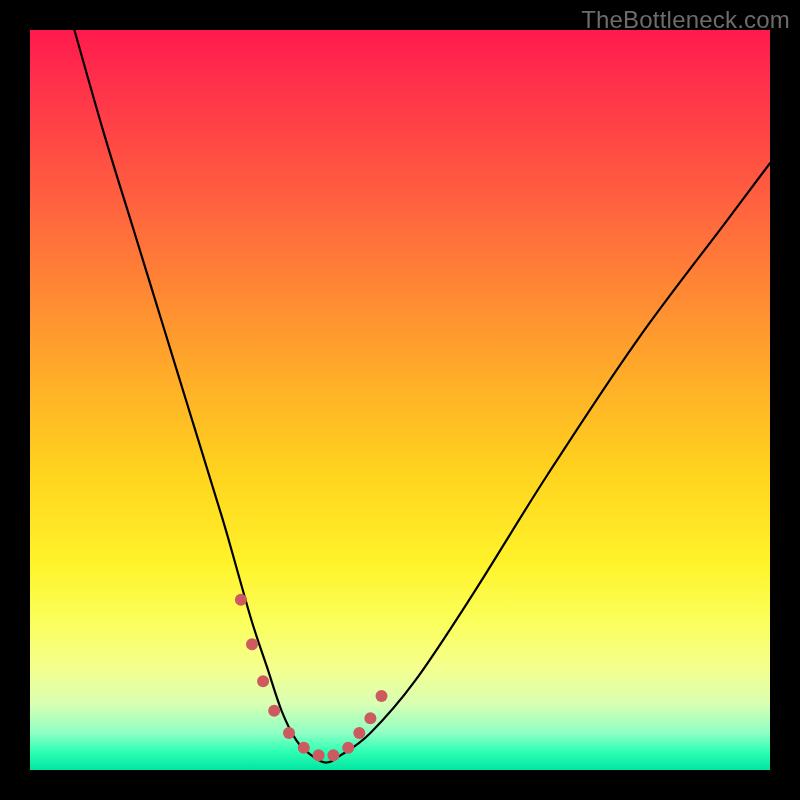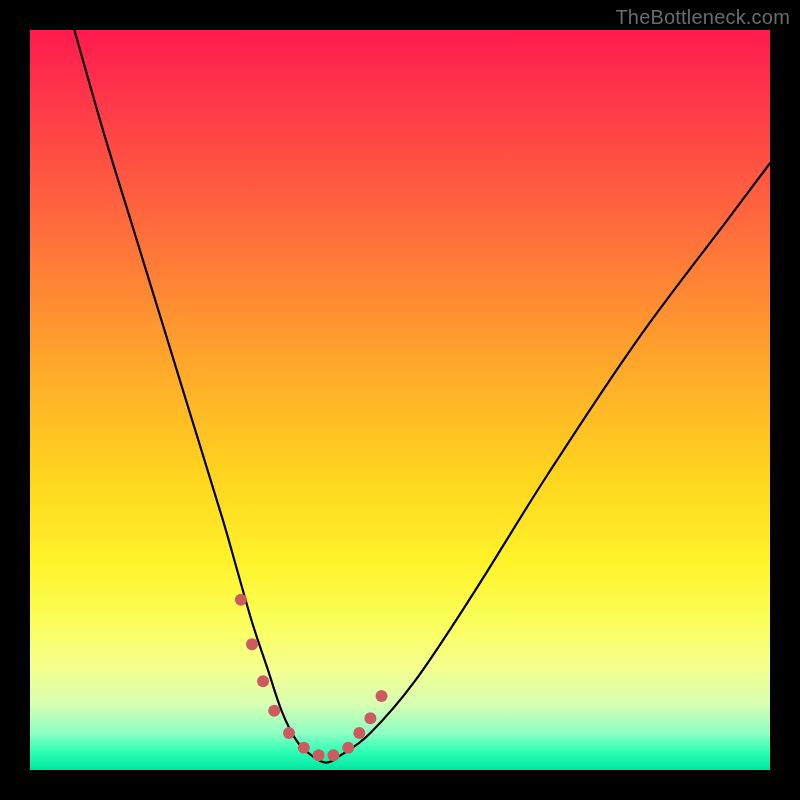--- a/index.html
+++ b/index.html
@@ -38,21 +38,21 @@
       #8effc4 95%,
       #2fffb5 97.5%,
       #00e6a2 100%
     );
   }
   .watermark {
     position: absolute;
     top: 6px;
     right: 10px;
     color: #6c6c6c;
-    font-size: 20px;
+    font-size: 24px;
     font-weight: 400;
     letter-spacing: 0.2px;
     user-select: none;
   }
   svg.curve {
     position: absolute;
     left: 0; top: 0;
     width: 740px;
     height: 740px;
   }

